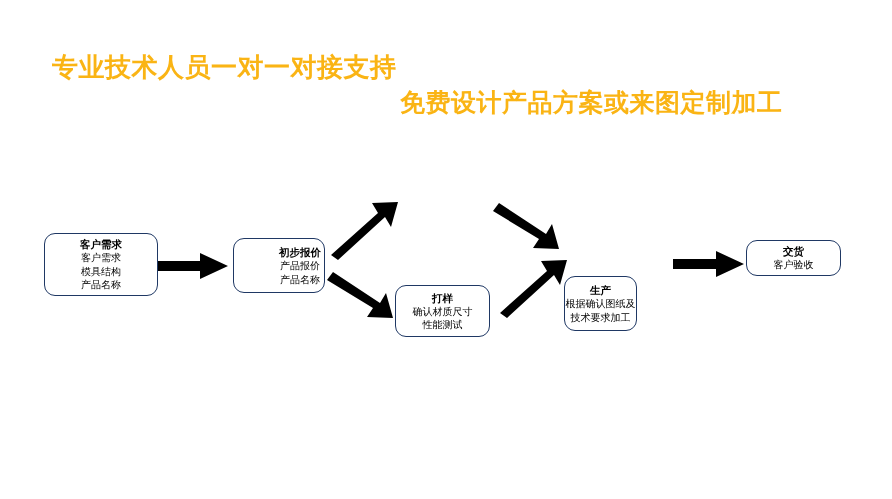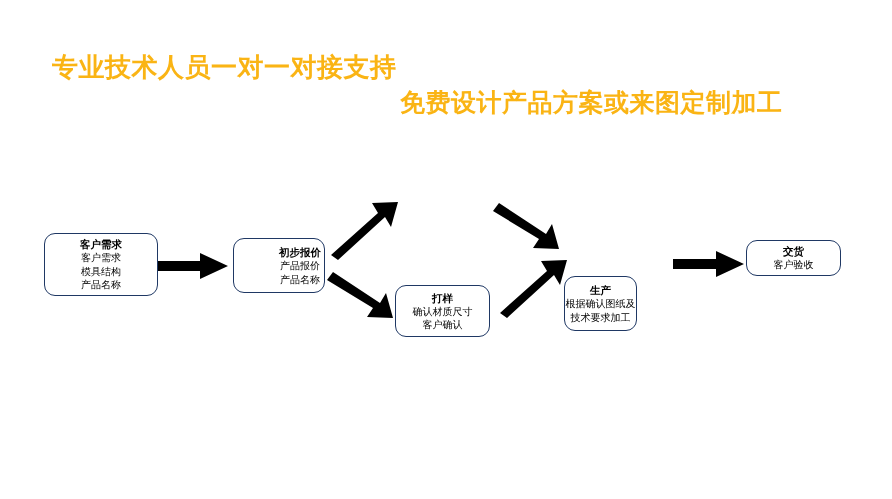--- a/index.html
+++ b/index.html
@@ -125,21 +125,21 @@
   <div class="node" id="node-quote">
     <div class="n-title">初步报价</div>
     <div class="n-line">产品报价</div>
     <div class="n-line">产品名称</div>
   </div>
 
 
   <div class="node" id="node-sample">
     <div class="n-title">打样</div>
     <div class="n-line">确认材质尺寸</div>
-    <div class="n-line">客户确认</div>
+    <div class="n-line">性能测试</div>
   </div>
 
   <div class="node" id="node-produce">
     <div class="n-title">生产</div>
     <div class="n-line">根据确认图纸及</div>
     <div class="n-line">技术要求加工</div>
   </div>
 
   <div class="node" id="node-delivery">
     <div class="n-title">交货</div>

